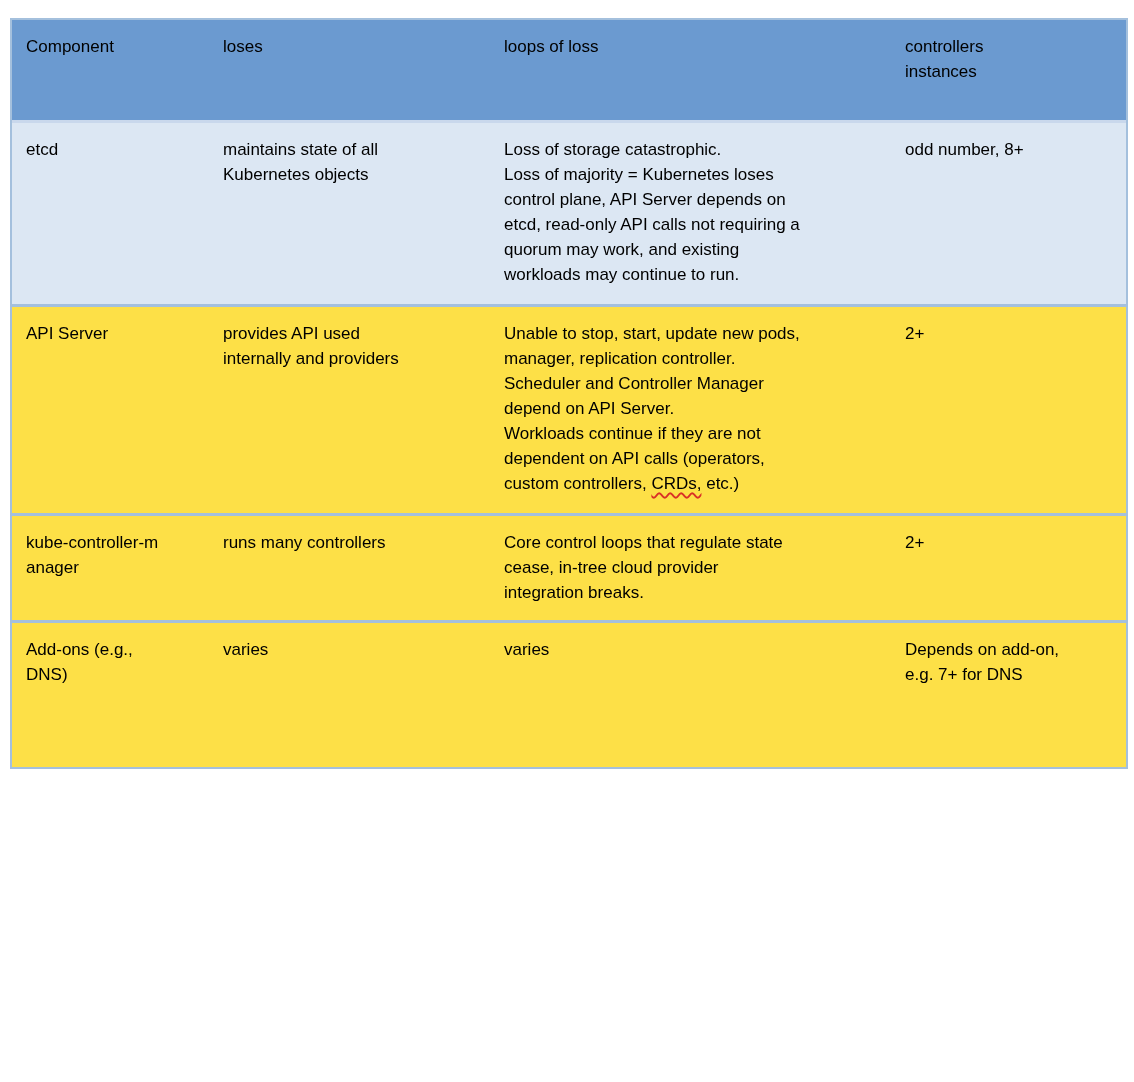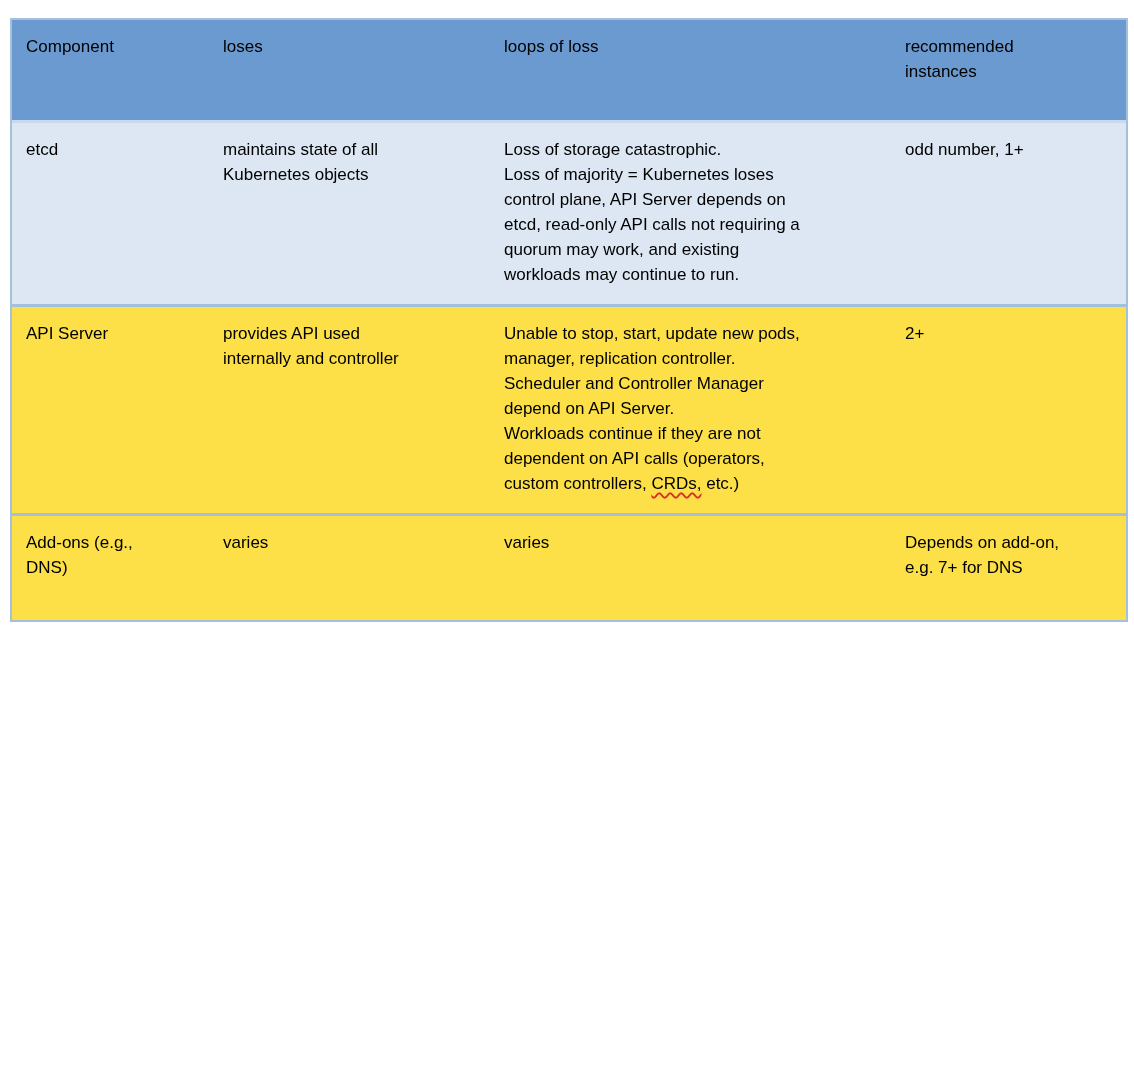--- a/index.html
+++ b/index.html
@@ -85,48 +85,57 @@
         <col class="col-component">
         <col class="col-role">
         <col class="col-effect">
         <col class="col-instances">
       </colgroup>
       <thead>
         <tr>
           <th>Component</th>
           <th>loses</th>
           <th>loops of loss</th>
-          <th>recommended
+          <th>controllers
 instances</th>
         </tr>
       </thead>
       <tbody>
         <tr class="band">
           <td>etcd</td>
           <td>maintains state of all
 Kubernetes objects</td>
           <td>Loss of storage catastrophic.
 Loss of majority = Kubernetes loses
 control plane, API Server depends on
 etcd, read-only API calls not requiring a
 quorum may work, and existing
 workloads may continue to run.</td>
-          <td>odd number, 1+</td>
+          <td>odd number, 8+</td>
         </tr>
         <tr class="plain">
           <td>API Server</td>
           <td>provides API used
-internally and controller</td>
+internally and providers</td>
           <td><span>Unable to stop, start, update new pods,
 manager, replication controller.
 Scheduler and Controller Manager
 depend on API Server.
 Workloads continue if they are not
 dependent on API calls (operators,
 custom controllers, </span><span class="misspelled">CRDs,</span><span> etc.)</span></td>
+          <td>2+</td>
+        </tr>
+        <tr class="plain">
+          <td>kube-controller-m
+anager</td>
+          <td>runs many controllers</td>
+          <td>Core control loops that regulate state
+cease, in-tree cloud provider
+integration breaks.</td>
           <td>2+</td>
         </tr>
         <tr class="plain">
           <td>Add-ons (e.g.,
 DNS)</td>
           <td>varies</td>
           <td>varies</td>
           <td>Depends on add-on,
 e.g. 7+ for DNS</td>
         </tr>

